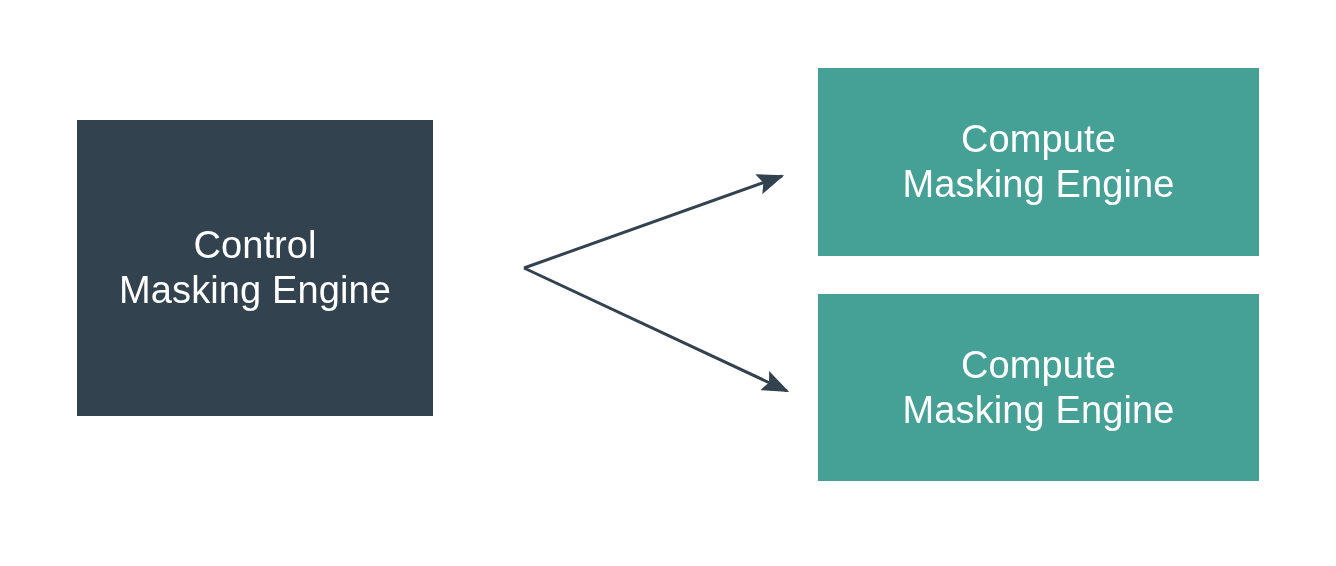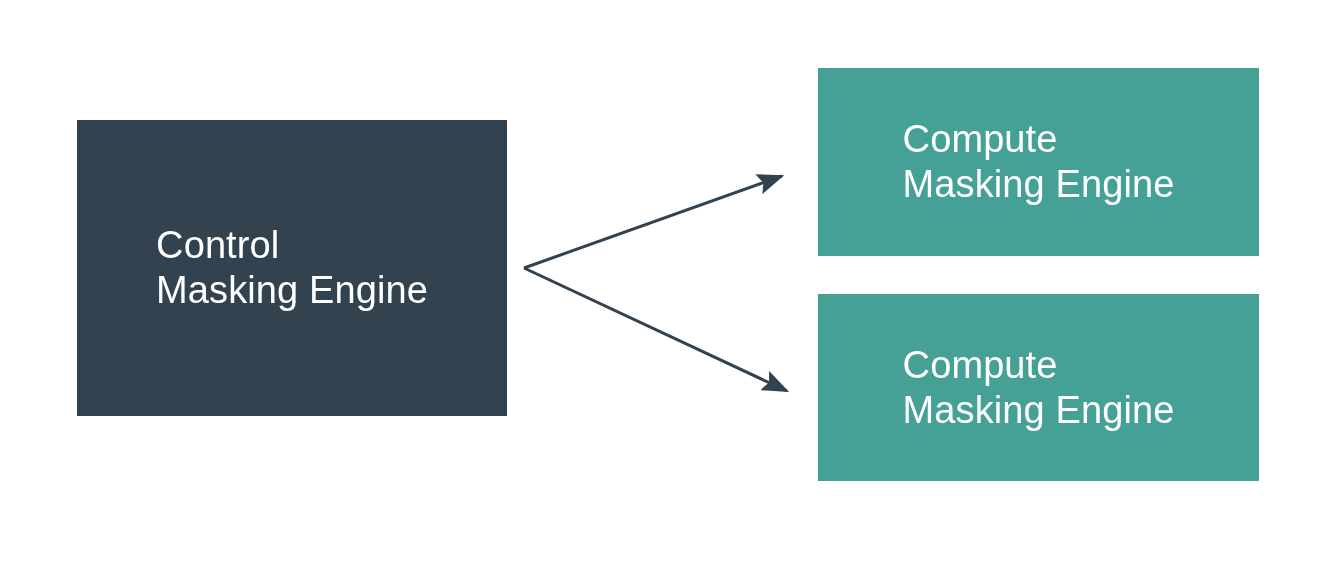--- a/index.html
+++ b/index.html
@@ -20,37 +20,37 @@
     top: 0;
     width: 1336px;
     height: 566px;
     background: #ffffff;
   }
   .node {
     position: absolute;
     display: flex;
     align-items: center;
     justify-content: center;
-    text-align: left;
+    text-align: center;
     box-sizing: border-box;
   }
   .node-label {
     color: #ffffff;
     font-family: "Liberation Sans", sans-serif;
     font-size: 38px;
     font-weight: 400;
     line-height: 1.18;
     letter-spacing: 0.1px;
     white-space: pre-line;
     -webkit-font-smoothing: antialiased;
   }
   #node-control {
     left: 77px;
     top: 120px;
-    width: 430px;
+    width: 356px;
     height: 296px;
     background: #33424f;
   }
   #node-compute-1 {
     left: 818px;
     top: 68px;
     width: 441px;
     height: 188px;
     background: #45a096;
   }

